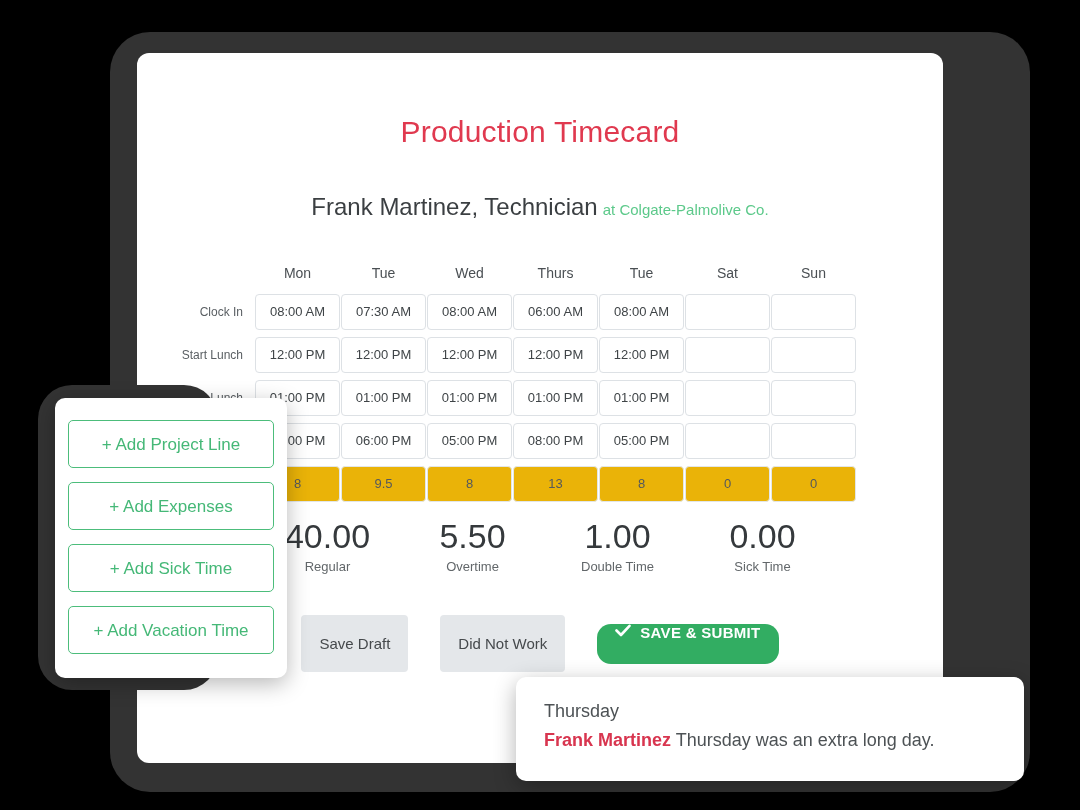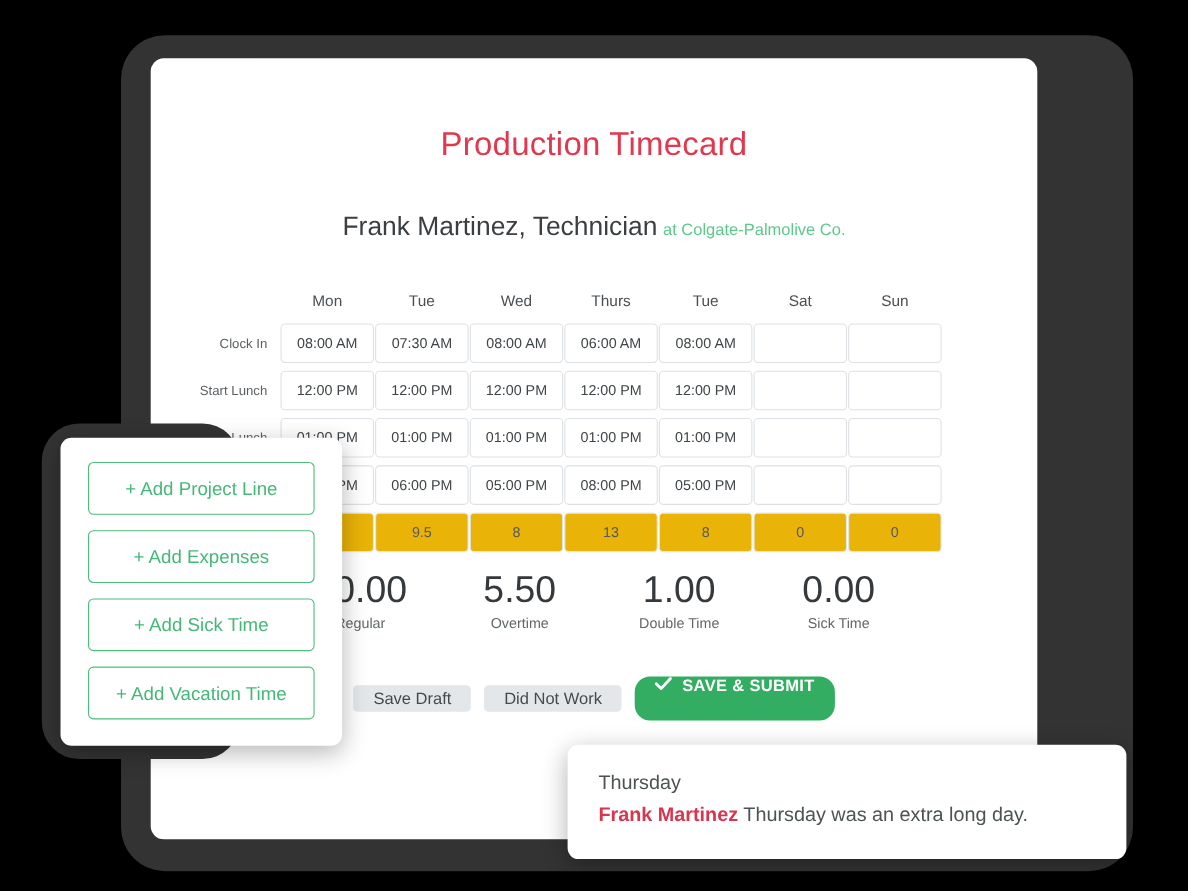--- a/index.html
+++ b/index.html
@@ -156,23 +156,23 @@
     justify-content: center;
     align-items: center;
   }
   .btn-secondary {
     background: #e4e7ea;
     color: #45494c;
     border: none;
     border-radius: 4px;
     font-size: 15px;
     font-family: "Liberation Sans", sans-serif;
-    height: 24px;
+    height: 57px;
     padding: 0 18px;
-    margin-right: 12px;
+    margin-right: 32px;
     cursor: pointer;
   }
   .btn-primary {
     background: #32ad62;
     color: #ffffff;
     border: none;
     border-radius: 14px;
     font-size: 15px;
     font-weight: bold;
     font-family: "Liberation Sans", sans-serif;
@@ -197,21 +197,21 @@
     top: 385px;
     width: 180px;
     height: 305px;
     background: #333333;
     border-radius: 34px;
   }
   #add-panel {
     position: absolute;
     left: 55px;
     top: 398px;
-    width: 256px;
+    width: 232px;
     height: 280px;
     background: #ffffff;
     border-radius: 10px;
     box-shadow: 0 6px 22px rgba(0,0,0,.28);
     padding: 22px 0 0 0;
     box-sizing: border-box;
   }
   .btn-add {
     display: block;
     width: 206px;

